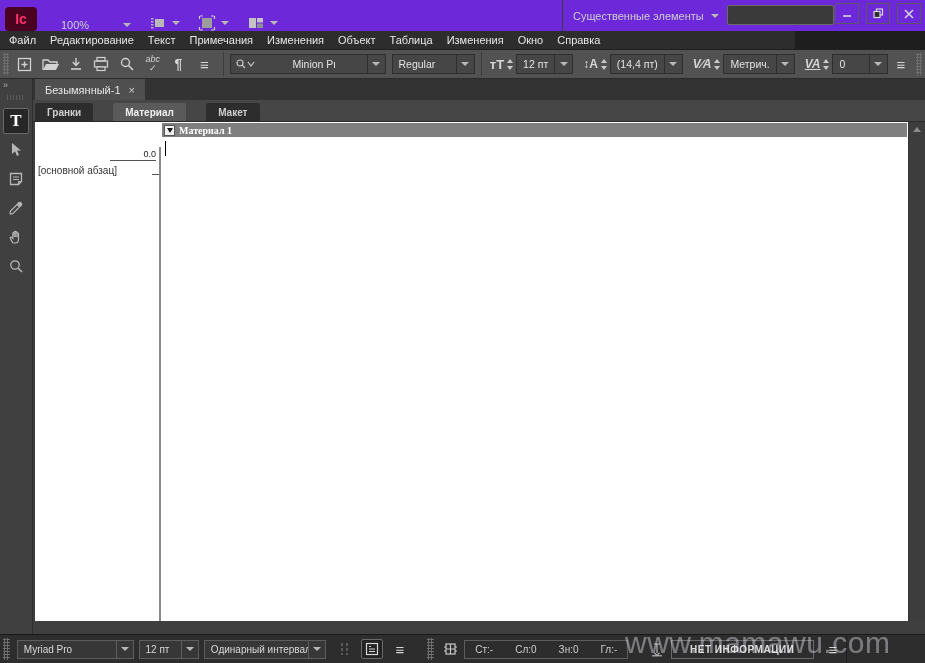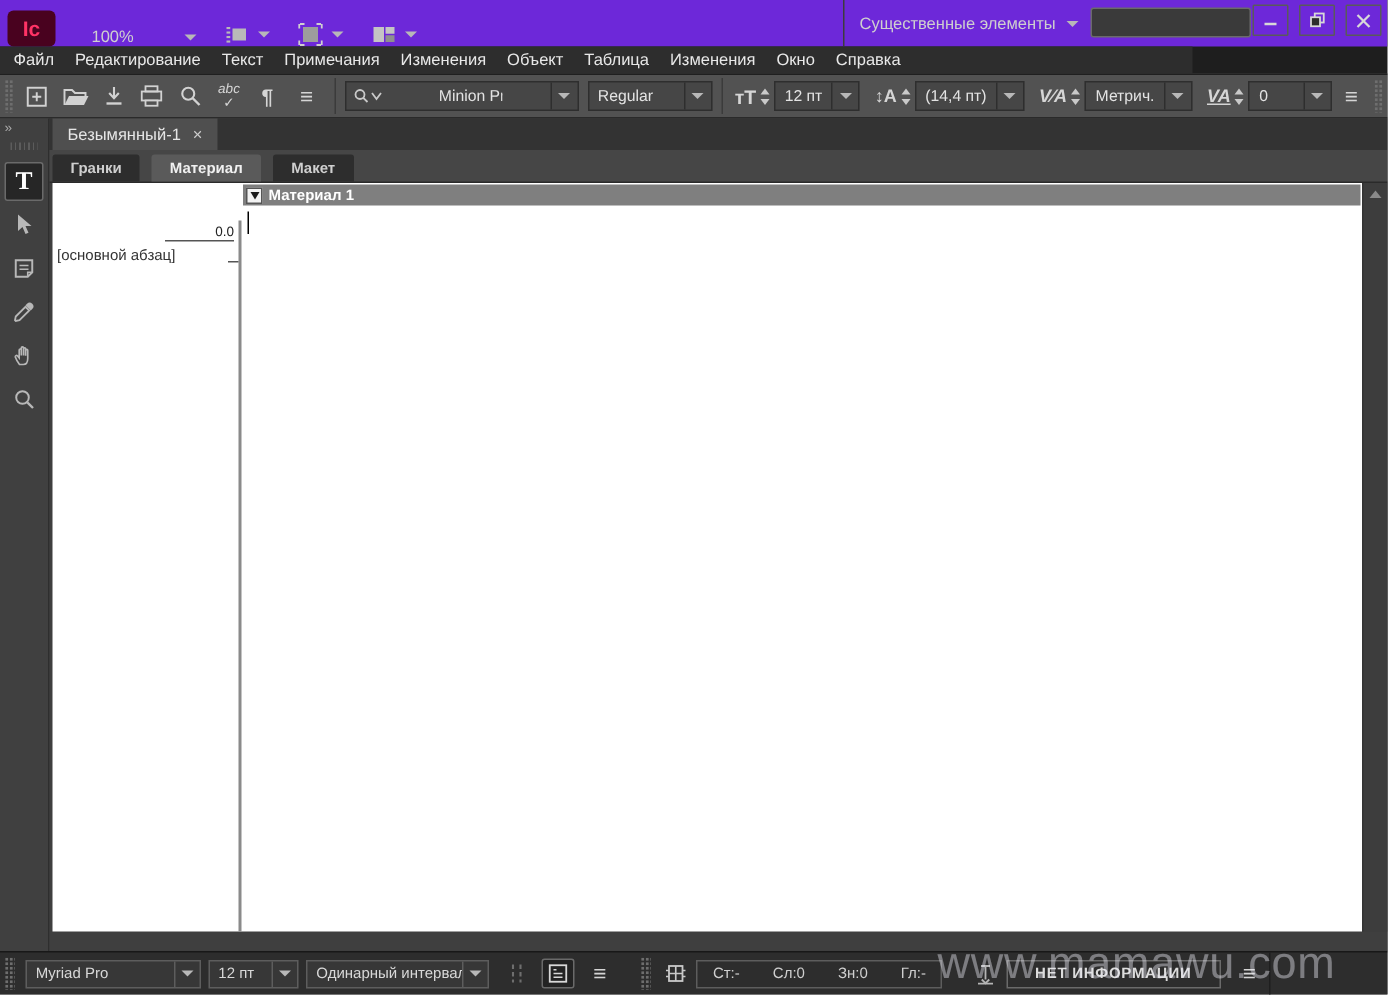--- a/index.html
+++ b/index.html
@@ -59,33 +59,33 @@
      background-image:repeating-linear-gradient(90deg,#5c5c5c 0 1px, transparent 1px 3px); }
   .tool { width:26px; height:26px; margin-bottom:3px; display:flex; align-items:center; justify-content:center; border-radius:2px; color:#b8b8b8; }
   .tool.active { background:#262626; border:1px solid #6a6a6a; color:#fff; font-weight:bold; }
   .tool svg { display:block; }
   .tool.t-glyph { font-size:17px; font-family:"Liberation Serif", serif; }
 
   .content { flex:1; height:100%; display:flex; flex-direction:column; }
   .doctabs { height:21px; background:#333333; display:flex; align-items:flex-end; }
   .doctab { height:21px; background:#4f4f4f; color:#e6e6e6; font-size:11px; display:flex; align-items:center; gap:8px; padding:0 10px; margin-left:2px; }
   .doctab .x { color:#cfcfcf; font-size:11px; }
-  .viewtabs { height:22px; background:#464646; display:flex; align-items:flex-end; gap:8px; padding-left:2px; border-bottom:1px solid #2a2a2a; }
+  .viewtabs { height:22px; background:#464646; display:flex; align-items:flex-end; gap:20px; padding-left:2px; border-bottom:1px solid #2a2a2a; }
   .viewtab { height:18px; min-width:54px; padding:0 12px; background:#2d2d2d; color:#cfcfcf; font-size:10px; font-weight:bold;
     display:flex; align-items:center; justify-content:center; border-radius:2px 2px 0 0; }
   .viewtab.active { background:#5a5a5a; color:#f0f0f0; }
 
   .docarea { flex:1; position:relative; background:#3f3f3f; }
   .page { position:absolute; left:2px; top:0; right:17px; bottom:13px; background:#ffffff; display:flex; }
   .infocol { width:126px; border-right:2px solid #8a8a8a; position:relative;margin-top:25px; }
   .depth { position:absolute; top:2px; right:3px; width:46px; text-align:right; font-size:9px; color:#222; border-bottom:1px solid #555; padding-bottom:1px; }
   .parastyle { position:absolute; top:18px; left:3px; font-size:10px; color:#333; }
   .paratick { position:absolute; top:27px; right:0; width:7px; height:1px; background:#555; }
   .story { flex:1; position:relative; }
-  .storyhead { height:14px; background:#7f7f7f; display:flex; align-items:center; margin:1px 1px 0 1px; }
+  .storyhead { height:14px; background:#7f7f7f; display:flex; align-items:center; margin:1px 1px 0 1px;font-family:Liberation Serif, serif; }
   .collapse-box { width:11px; height:11px; background:#f2f2f2; border:1px solid #555; margin:0 4px 0 2px; display:flex; align-items:center; justify-content:center; }
   .collapse-box .tri { width:0; height:0; border-left:3.5px solid transparent; border-right:3.5px solid transparent; border-top:5px solid #1a1a1a; }
   .storytitle { color:#ffffff; font-size:10px; font-weight:bold; }
   .caret { position:absolute; left:4px; top:19px; width:1px; height:15px; background:#000; }
   .vscroll { position:absolute; right:0; top:0; width:17px; bottom:13px; background:#3d3d3d; border-left:1px solid #343434; }
   .vscroll .arrow { width:0; height:0; margin:5px auto; border-left:4px solid transparent; border-right:4px solid transparent; border-bottom:5px solid #8a8a8a; }
 
   
   .statusbar { left:0; top:634px; width:925px; height:29px; background:#2d2d2d; border-top:1px solid #181818; display:flex; align-items:center; }
   .scombo { height:19px; background:#373737; border:1px solid #5d5d5d; display:flex; align-items:center; font-size:10px; color:#d8d8d8; margin-right:5px; }

